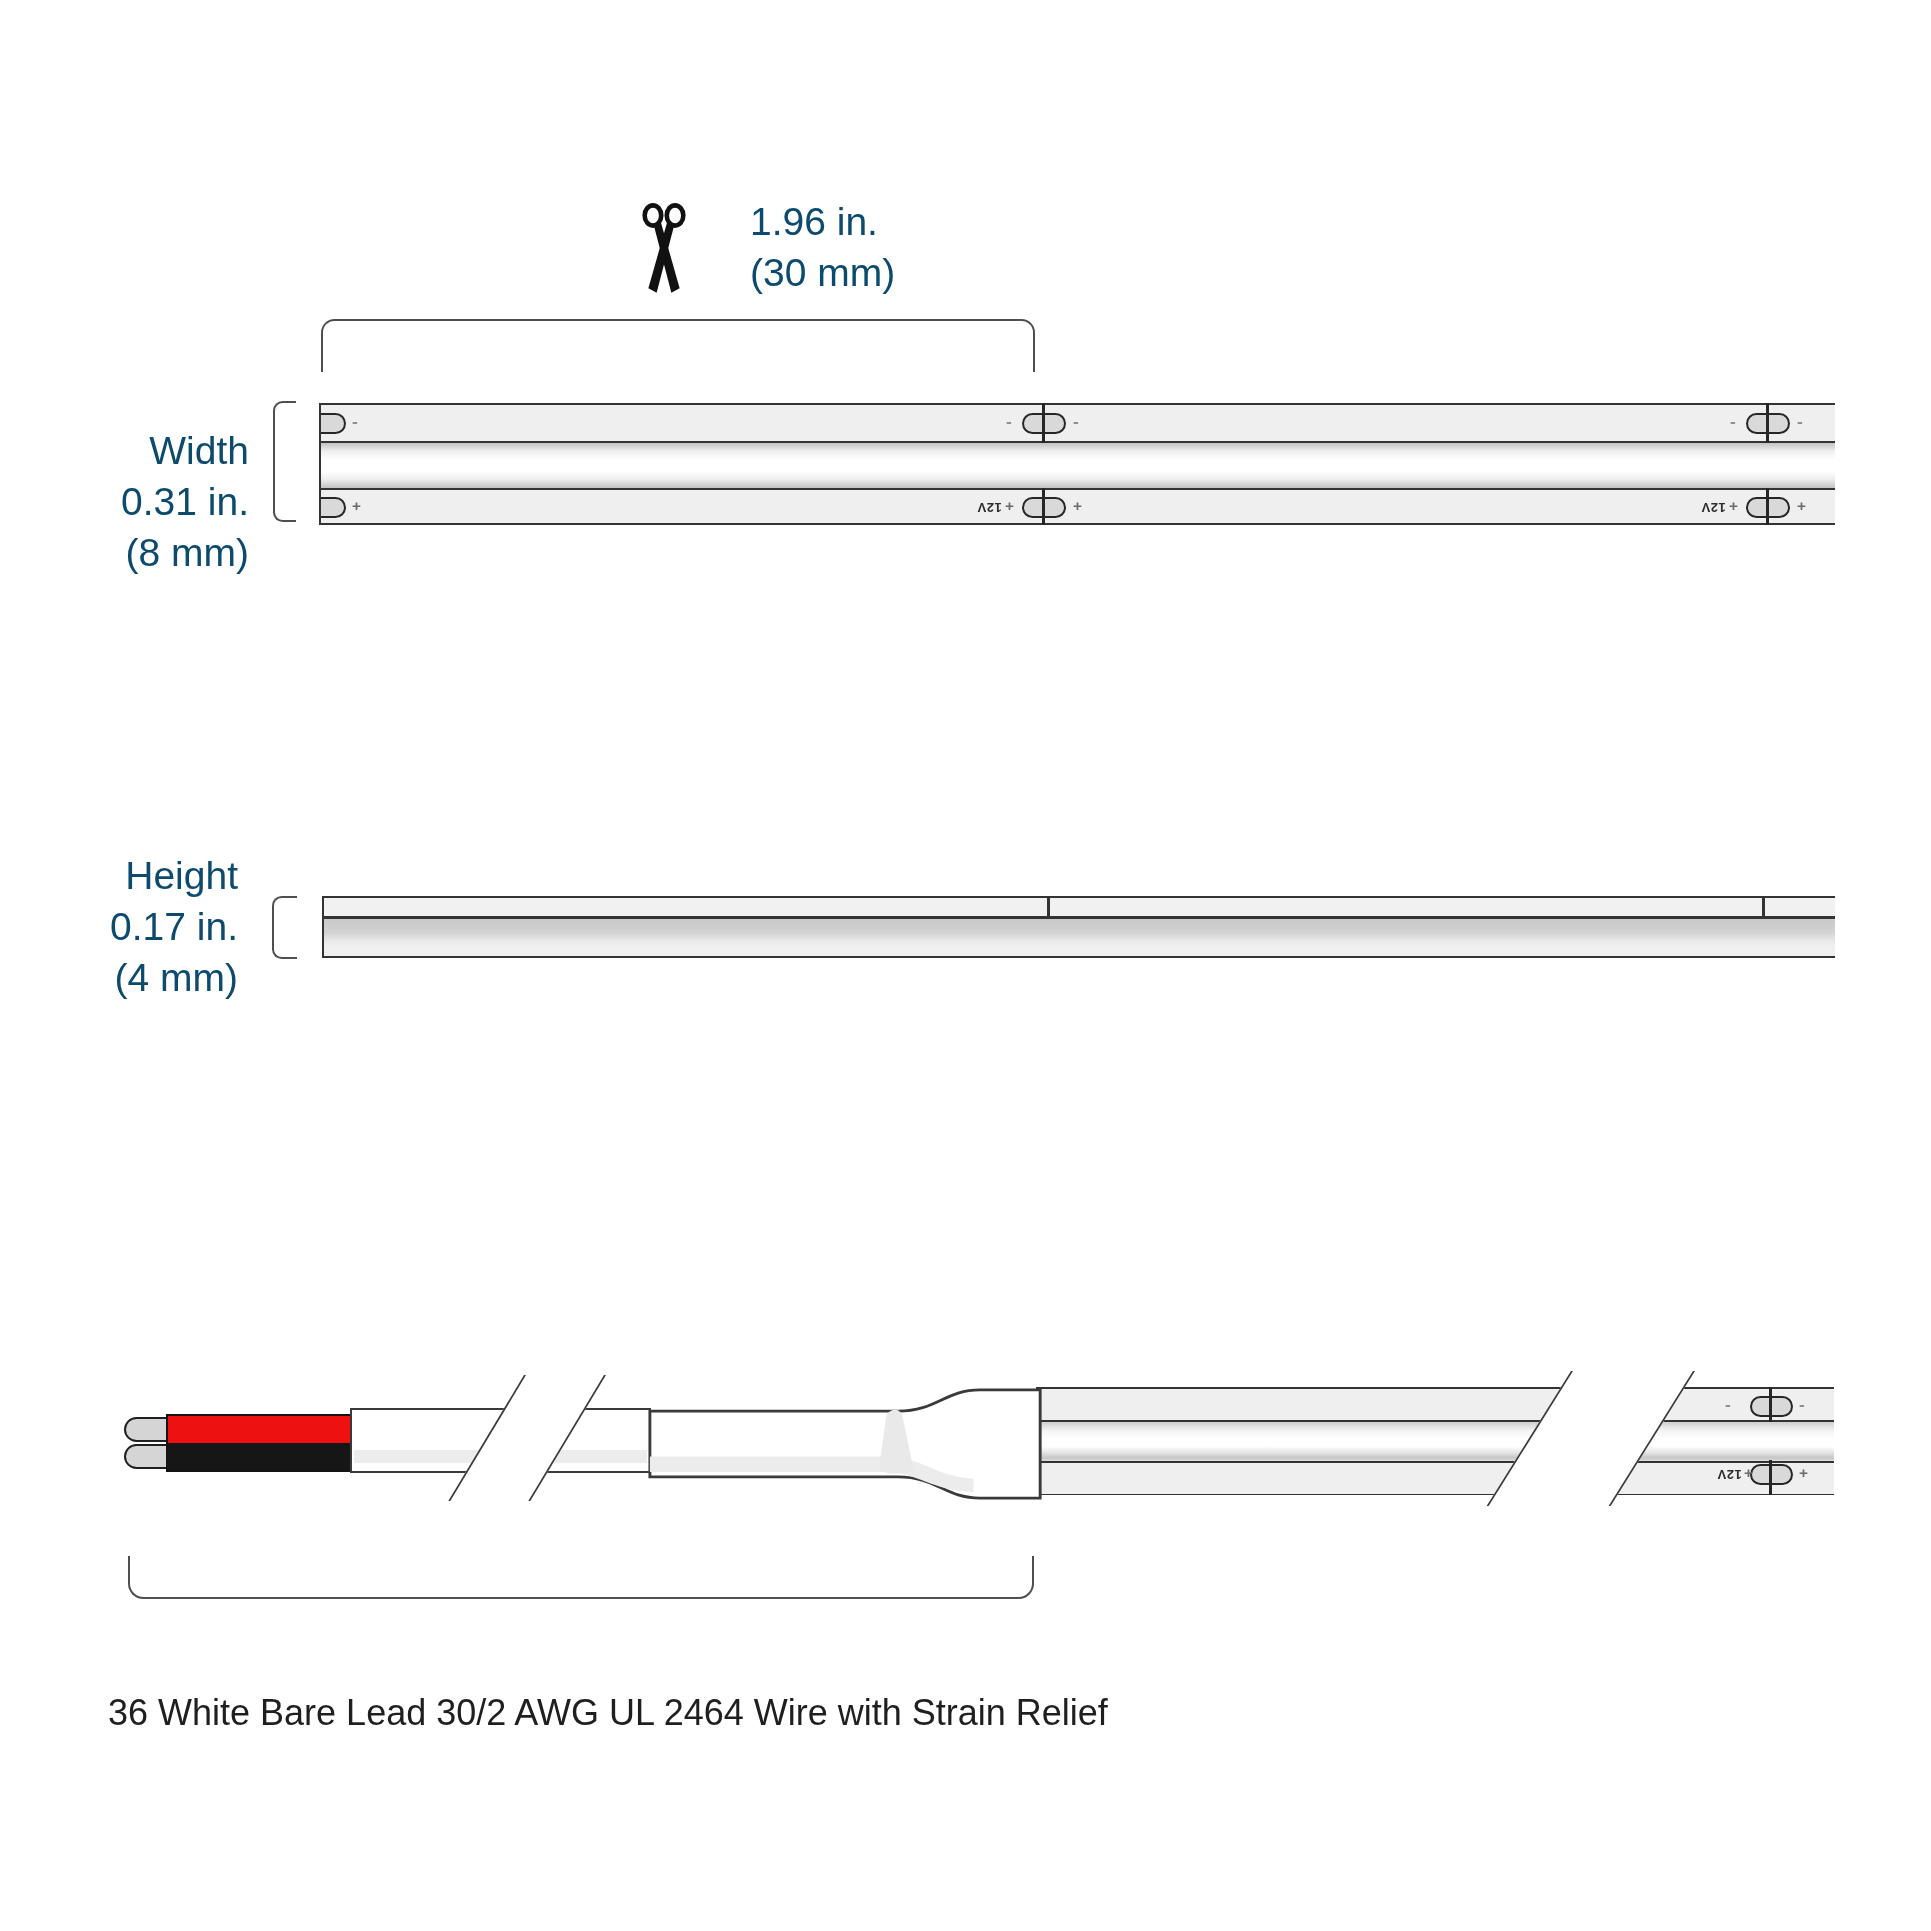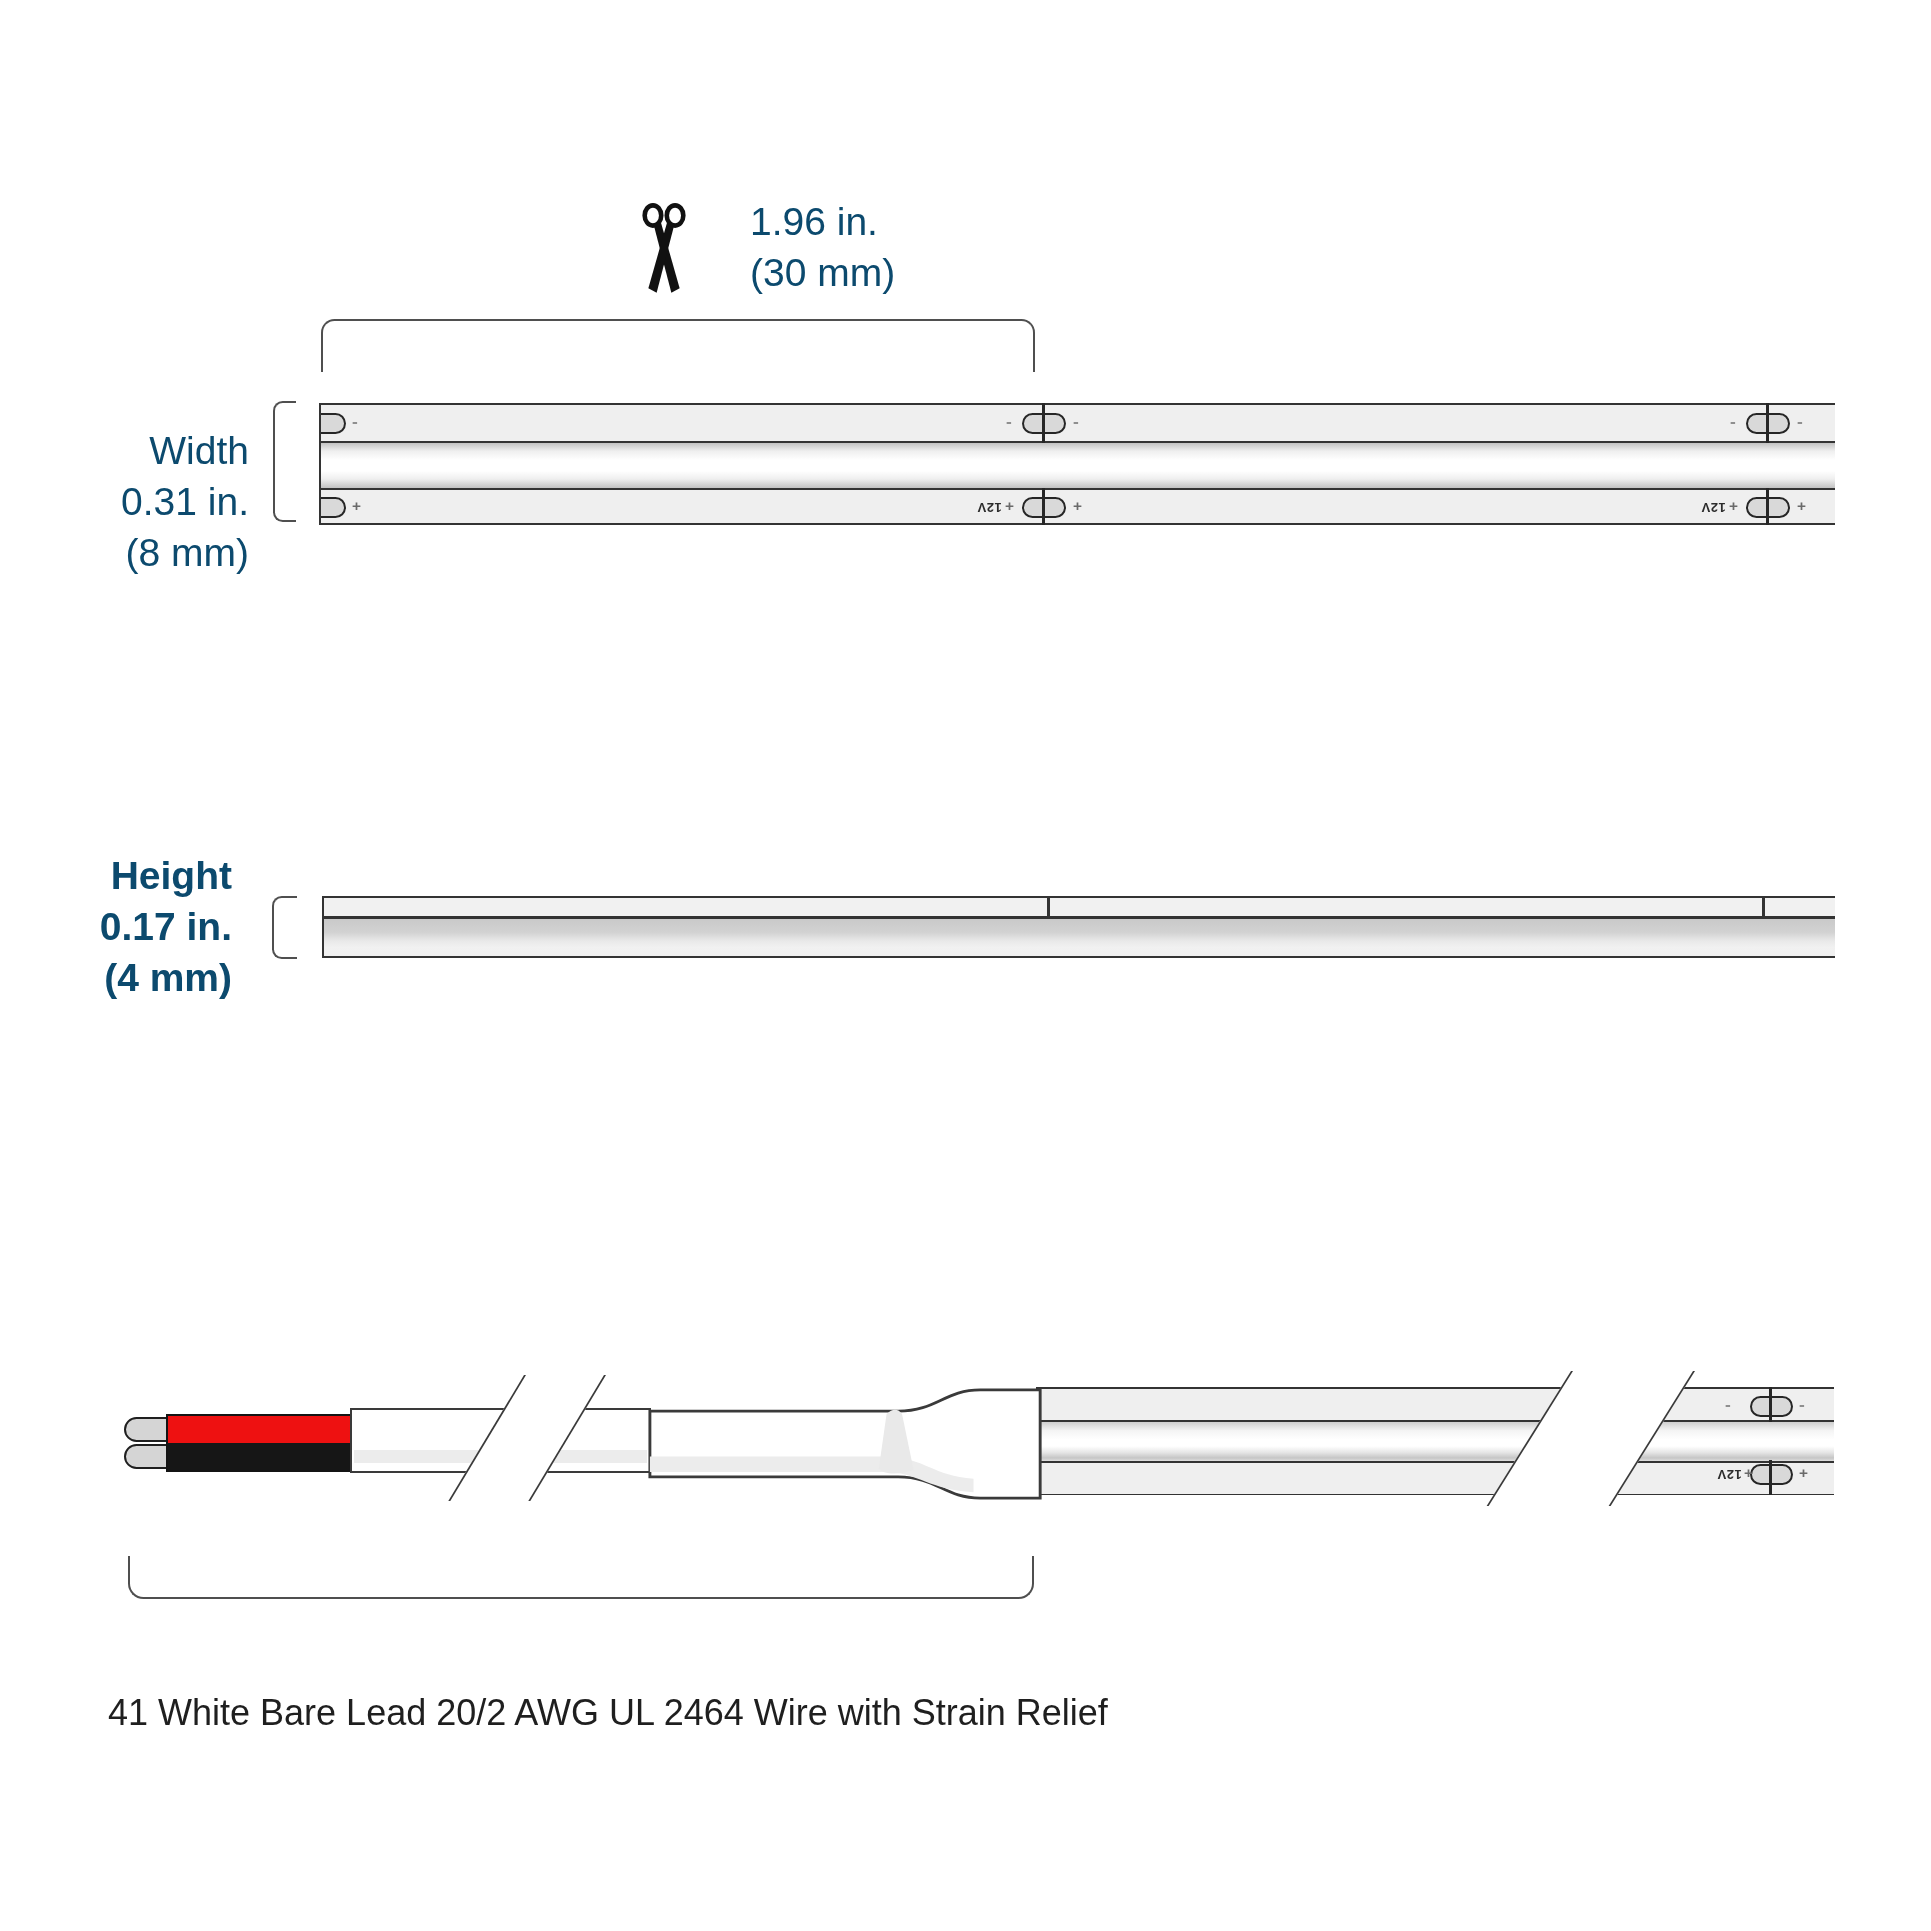--- a/index.html
+++ b/index.html
@@ -97,21 +97,21 @@
     <div class="pad" style="left:1425px;top:94px;"></div>
     <div class="cutline" style="left:1445px;top:0;height:40px;"></div>
     <div class="cutline" style="left:1445px;top:85px;height:37px;"></div>
     <span class="mark minus" style="left:1409px;top:7.7px;">-</span>
     <span class="mark minus" style="left:1476px;top:7.7px;">-</span>
     <span class="vlabel" style="left:1380px;top:96px;">12V</span>
     <span class="mark" style="left:1408px;top:93px;">+</span>
     <span class="mark" style="left:1476px;top:93px;">+</span>
   </div>
 
-  <div class="abs dim-text right" style="left:66px;top:850px;width:166px;font-weight:bold;">
+  <div class="abs dim-text right" style="left:72px;top:850px;width:166px;">
     <div>Height</div>
     <div>0.17 in.</div>
     <div>(4 mm)</div>
   </div>
   <div class="abs bracket left" style="left:272px;top:896px;width:25px;height:63px;"></div>
 
   <div class="abs side" style="left:322px;top:896px;width:1513px;height:62px;">
     <div class="top-layer"></div>
     <div class="sep"></div>
     <div class="body-layer"></div>
@@ -154,16 +154,16 @@
     <span class="mark minus" style="left:761px;top:6.8px;">-</span>
     <span class="vlabel" style="left:679px;top:79px;">12V</span>
     <span class="mark" style="left:706px;top:76px;">+</span>
     <span class="mark" style="left:761px;top:76px;">+</span>
   </div>
 
   <div class="break abs" style="left:1571px;top:1371px;width:124px;height:135px;transform:skewX(-32deg);"></div>
 
   <div class="abs bracket bottom" style="left:128px;top:1556px;width:906px;height:43px;"></div>
 
-  <div class="abs caption" style="left:108px;top:1692px;">41 White Bare Lead 20/2 AWG UL 2464 Wire with Strain Relief</div>
+  <div class="abs caption" style="left:108px;top:1692px;">36 White Bare Lead 30/2 AWG UL 2464 Wire with Strain Relief</div>
 
 </div>
 
 
 </body></html>

